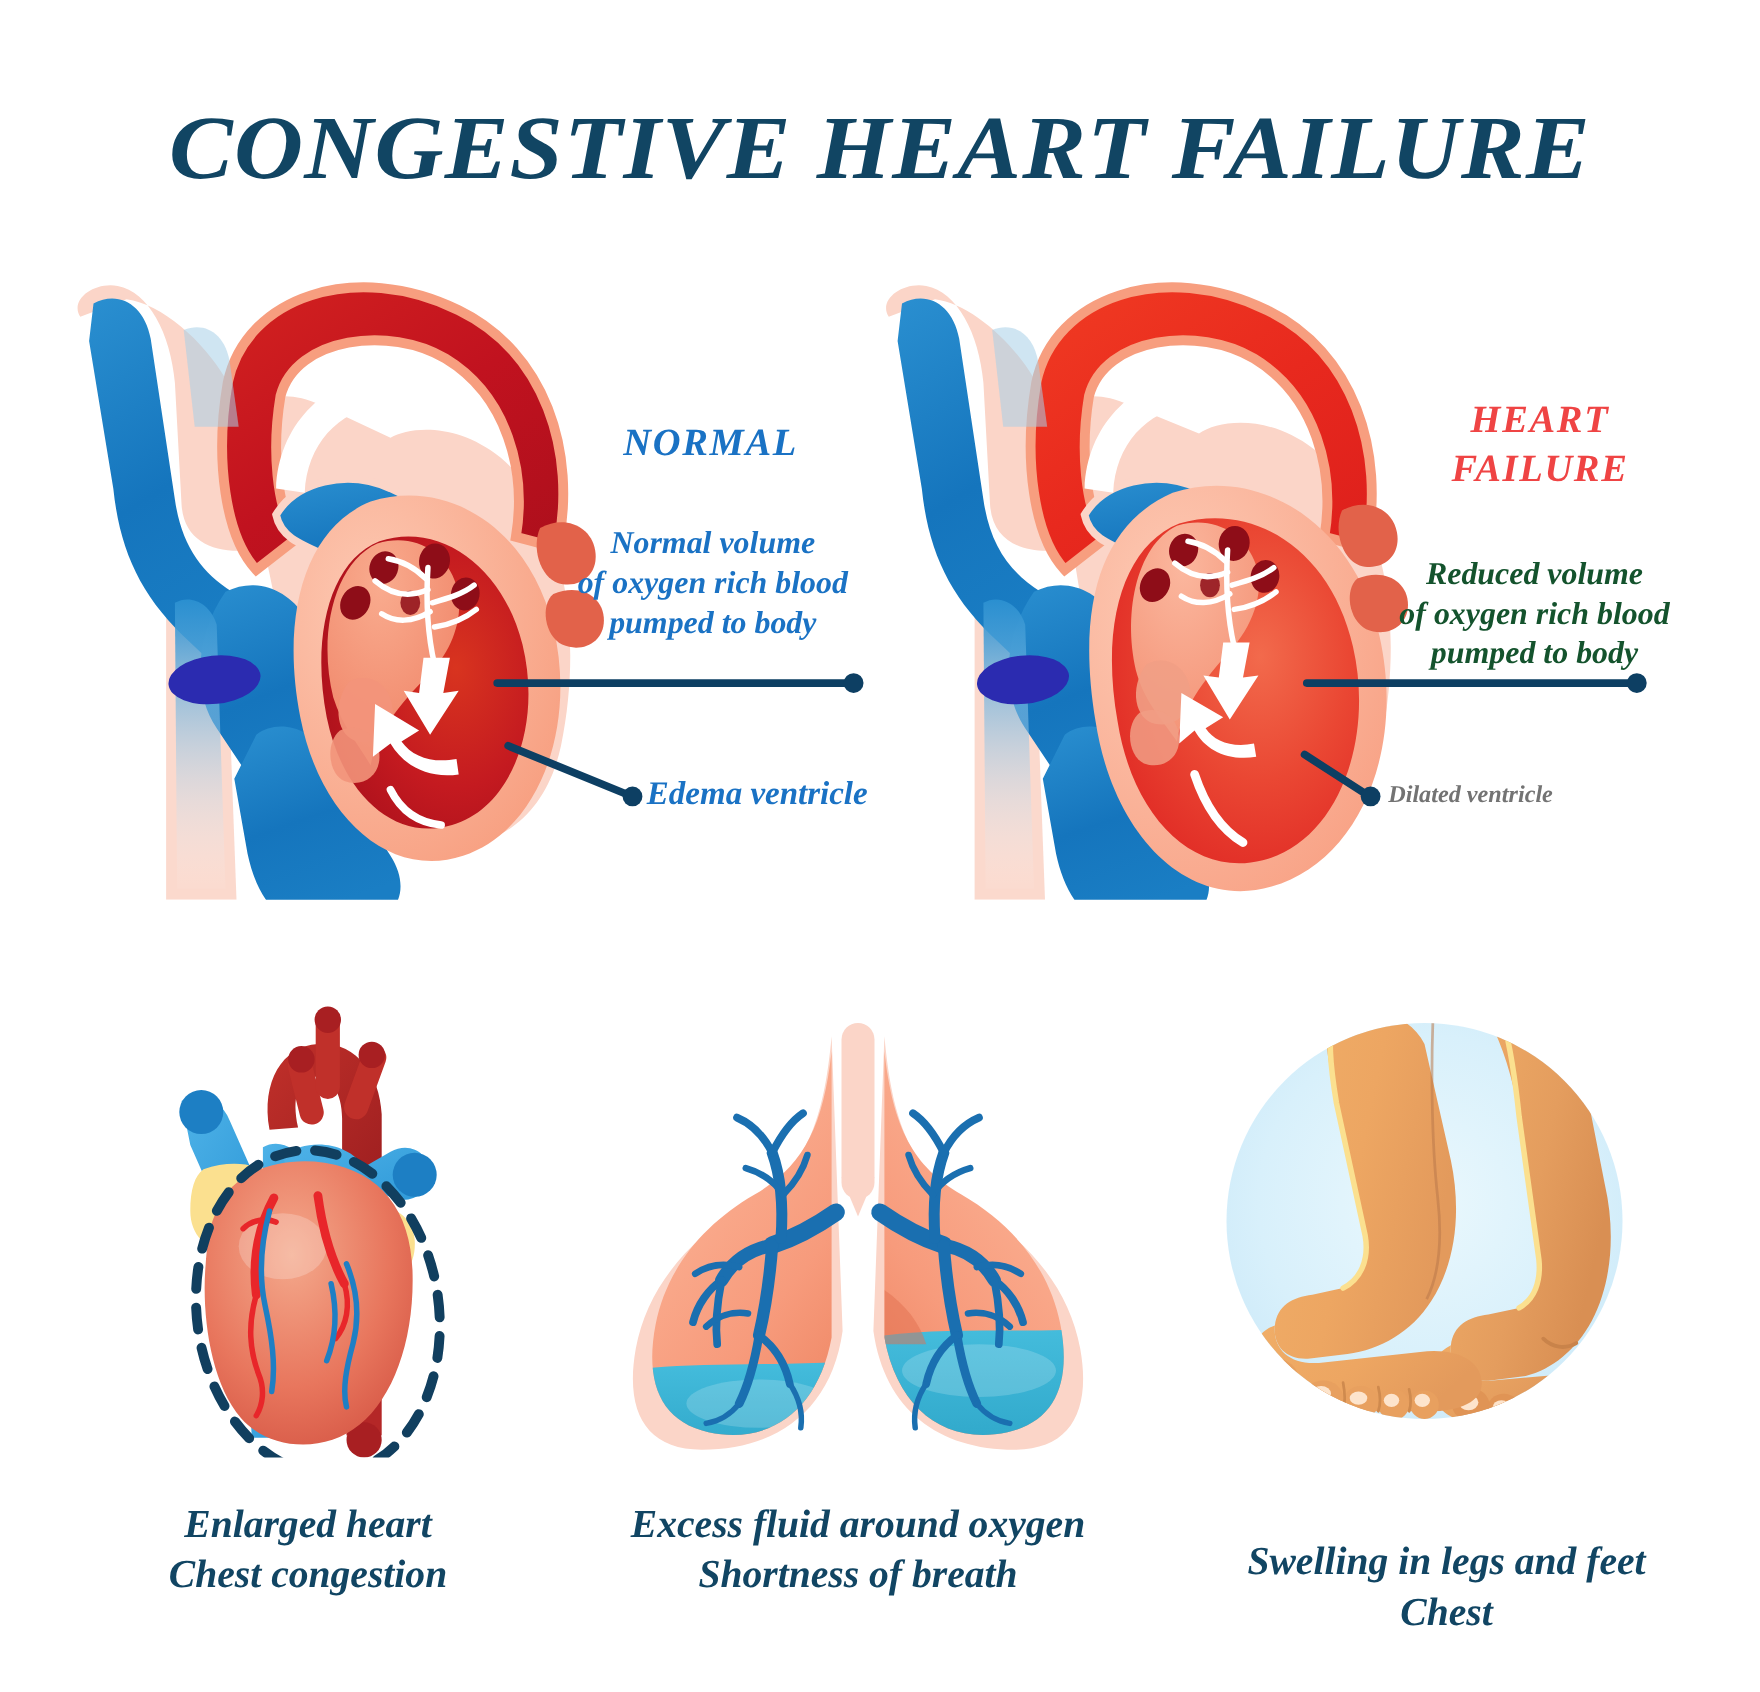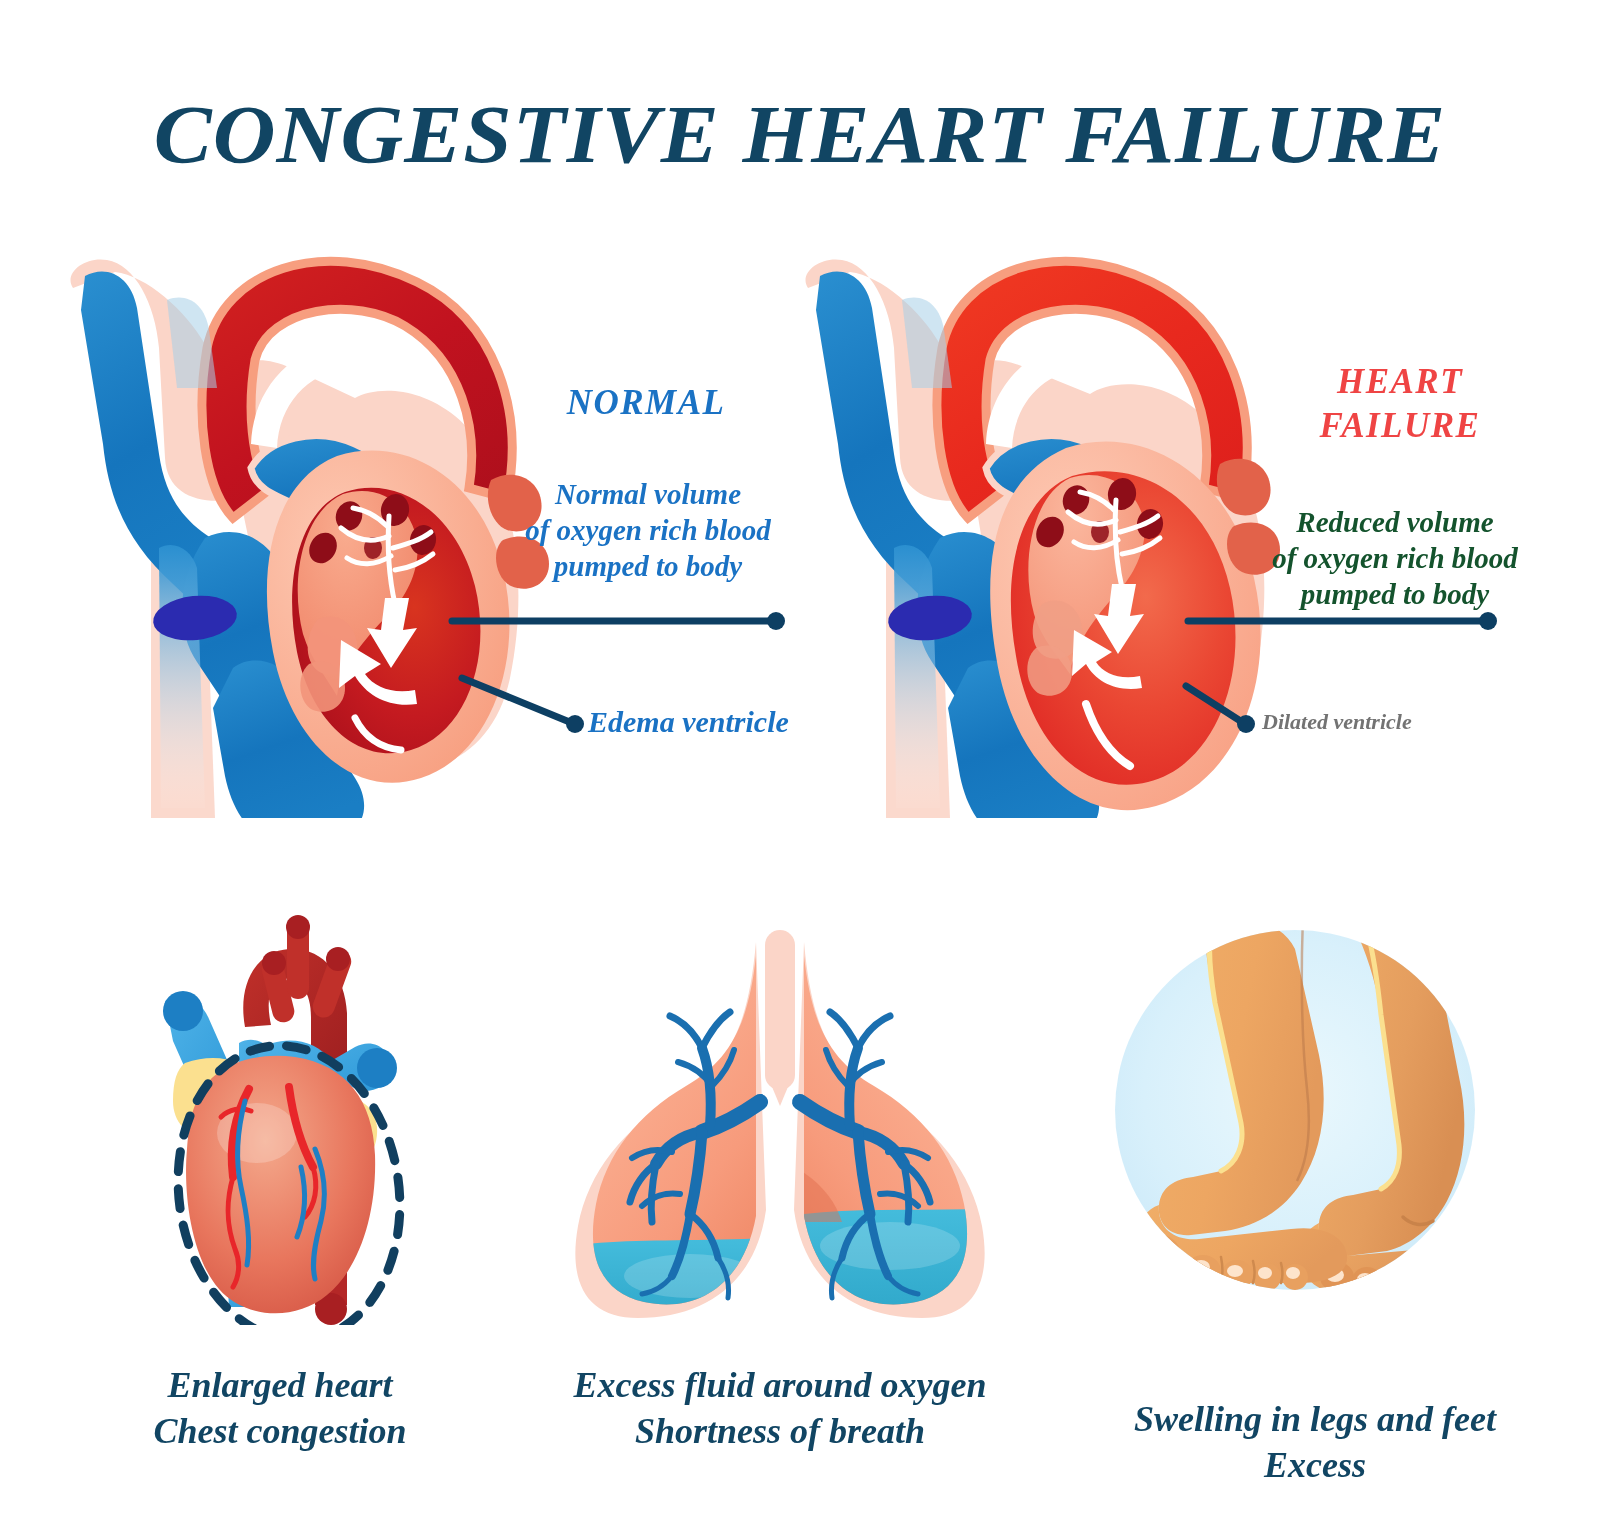--- a/index.html
+++ b/index.html
@@ -621,16 +621,16 @@
   <div class="caption" id="cap-heart">
     <div>Enlarged heart</div>
     <div>Chest congestion</div>
   </div>
   <div class="caption" id="cap-lungs">
     <div>Excess fluid around oxygen</div>
     <div>Shortness of breath</div>
   </div>
   <div class="caption" id="cap-feet">
     <div>Swelling in legs and feet</div>
-    <div>Excess</div>
+    <div>Chest</div>
   </div>
 
 </div>
 
 </body></html>

